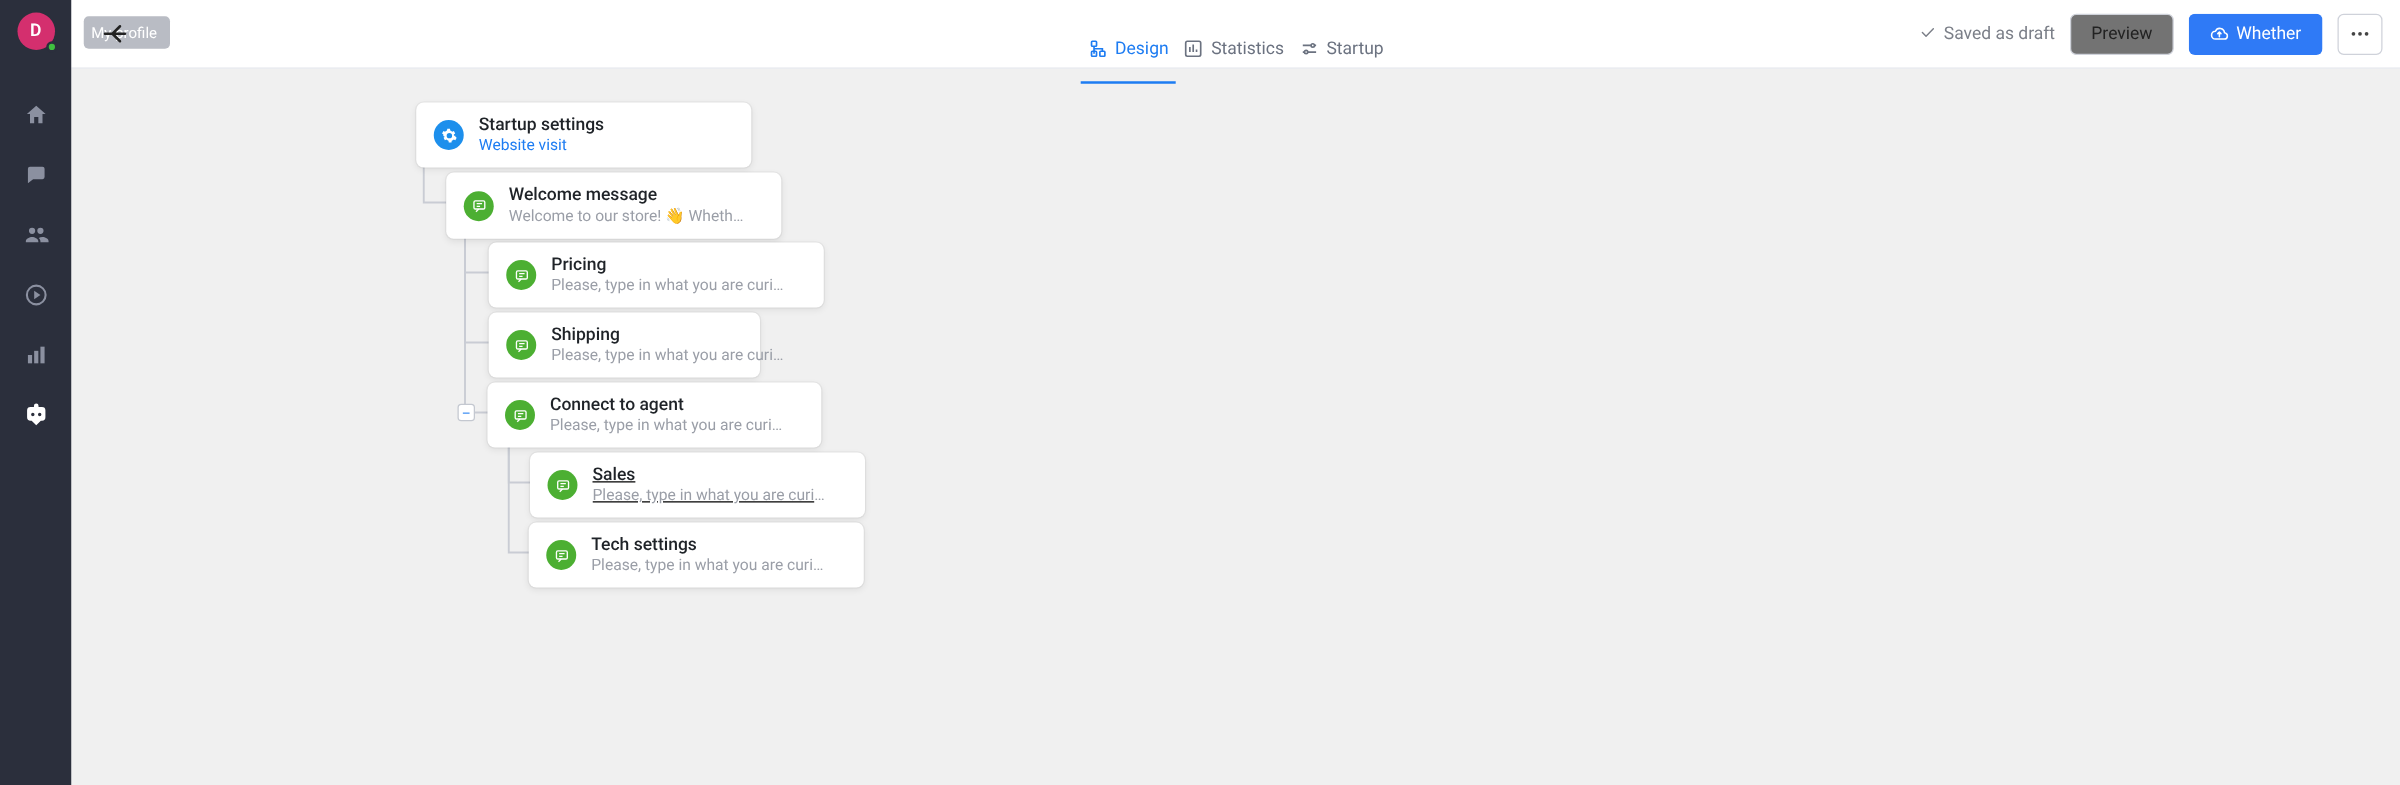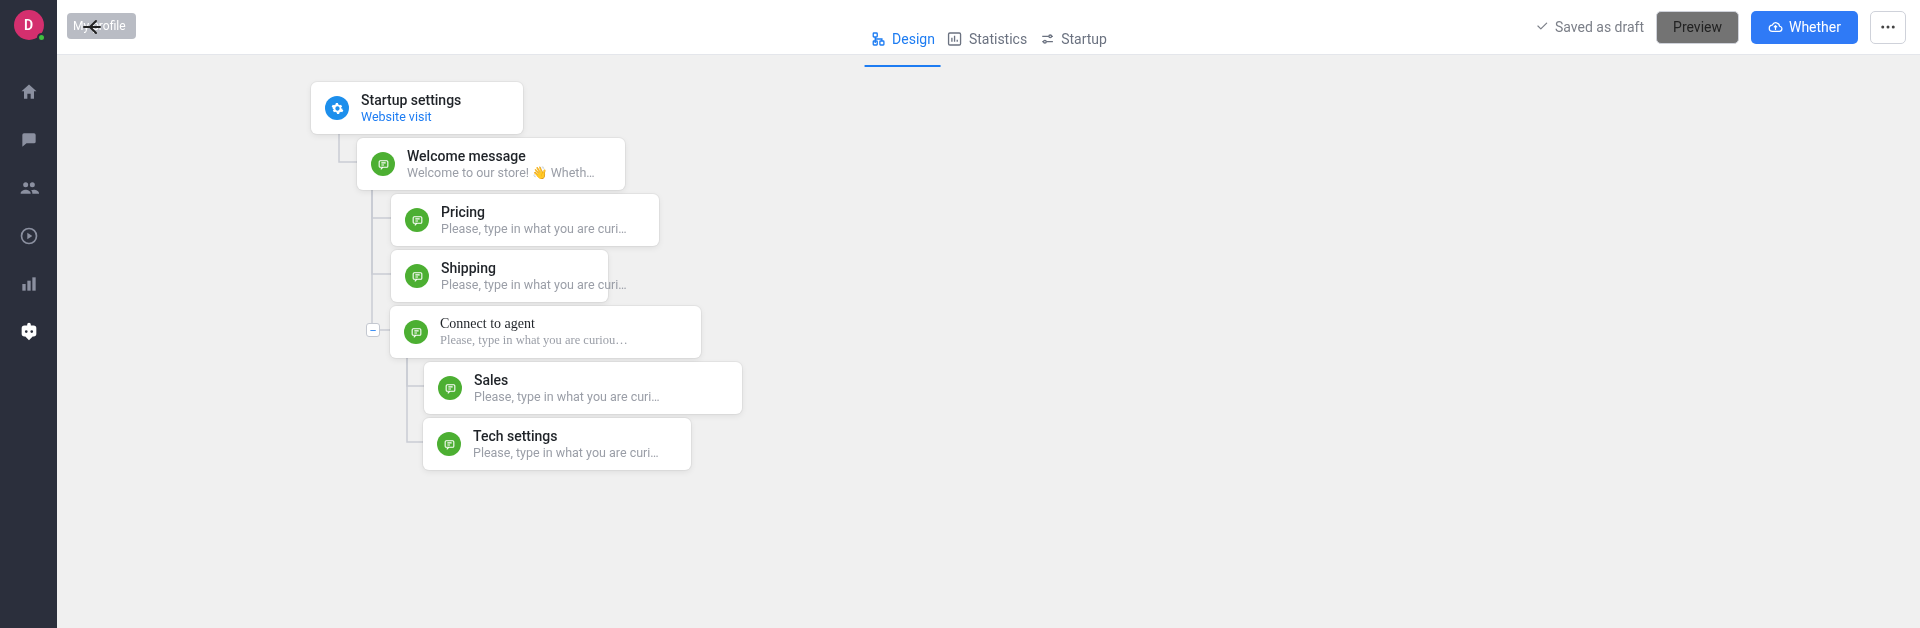--- a/index.html
+++ b/index.html
@@ -361,21 +361,21 @@
       <path d="M72 48 V80 H90" fill="none" stroke="#c9ccd4" stroke-width="1.5"></path>
 
       <path d="M105 104 V136 H124" fill="none" stroke="#c9ccd4" stroke-width="1.5"></path>
       <path d="M105 104 V192 H124" fill="none" stroke="#c9ccd4" stroke-width="1.5"></path>
       <path d="M105 104 V248 H124" fill="none" stroke="#c9ccd4" stroke-width="1.5"></path>
 
       <path d="M140 272 V304 H158" fill="none" stroke="#c9ccd4" stroke-width="1.5"></path>
       <path d="M140 272 V360 H158" fill="none" stroke="#c9ccd4" stroke-width="1.5"></path>
     </svg>
 
-    <div class="node" style="left:44px; top:0; width:212px;">
+    <div class="node" style="left:66px; top:0; width:268px;">
       <div class="node-icon blue">
         <svg viewBox="0 0 24 24" fill="#fff">
             <path d="M12 8a4 4 0 100 8 4 4 0 000-8zm9 4c0 .6-.1 1.1-.2 1.7l2 1.6-2 3.4-2.4-.8a8 8 0 01-2.9 1.7l-.4 2.5h-4l-.4-2.5a8 8 0 01-2.9-1.7l-2.4.8-2-3.4 2-1.6A8.4 8.4 0 013 12c0-.6.1-1.1.2-1.7l-2-1.6 2-3.4 2.4.8A8 8 0 018.5 4.4L8.9 2h4l.4 2.4a8 8 0 012.9 1.7l2.4-.8 2 3.4-2 1.6c.1.6.2 1.1.2 1.7z"></path>
           </svg>
       </div>
       <div class="node-text">
         <div class="node-title">Startup settings</div>
         <div class="node-sub link">Website visit</div>
       </div>
     </div>
@@ -415,39 +415,39 @@
             <path d="M7 21l4-4"></path>
             <path d="M8 9h8M8 13h5"></path>
           </svg>
       </div>
       <div class="node-text">
         <div class="node-title">Shipping</div>
         <div class="node-sub">Please, type in what you are curious about.</div>
       </div>
     </div>
 
-    <div class="node" style="left:123px; top:224px; width:311px;font-family:Liberation Serif, serif;">
+    <div class="node" style="left:123px; top:224px; width:267px;">
       <div class="node-icon green">
         <svg viewBox="0 0 24 24" fill="none" stroke="#fff" stroke-width="2">
             <rect x="4" y="5" width="16" height="12" rx="2"></rect>
             <path d="M7 21l4-4"></path>
             <path d="M8 9h8M8 13h5"></path>
           </svg>
       </div>
       <div class="node-text">
         <div class="node-title">Connect to agent</div>
         <div class="node-sub">Please, type in what you are curious about.</div>
       </div>
     </div>
 
     <div class="collapse-handle" style="left:99px; top:241px;">
       <span>–</span>
     </div>
 
-    <div class="node" style="left:157px; top:280px; width:318px;">
+    <div class="node" style="left:157px; top:280px; width:268px;text-decoration:underline;">
       <div class="node-icon green">
         <svg viewBox="0 0 24 24" fill="none" stroke="#fff" stroke-width="2">
             <rect x="4" y="5" width="16" height="12" rx="2"></rect>
             <path d="M7 21l4-4"></path>
             <path d="M8 9h8M8 13h5"></path>
           </svg>
       </div>
       <div class="node-text">
         <div class="node-title">Sales</div>
         <div class="node-sub">Please, type in what you are curious about.</div>

